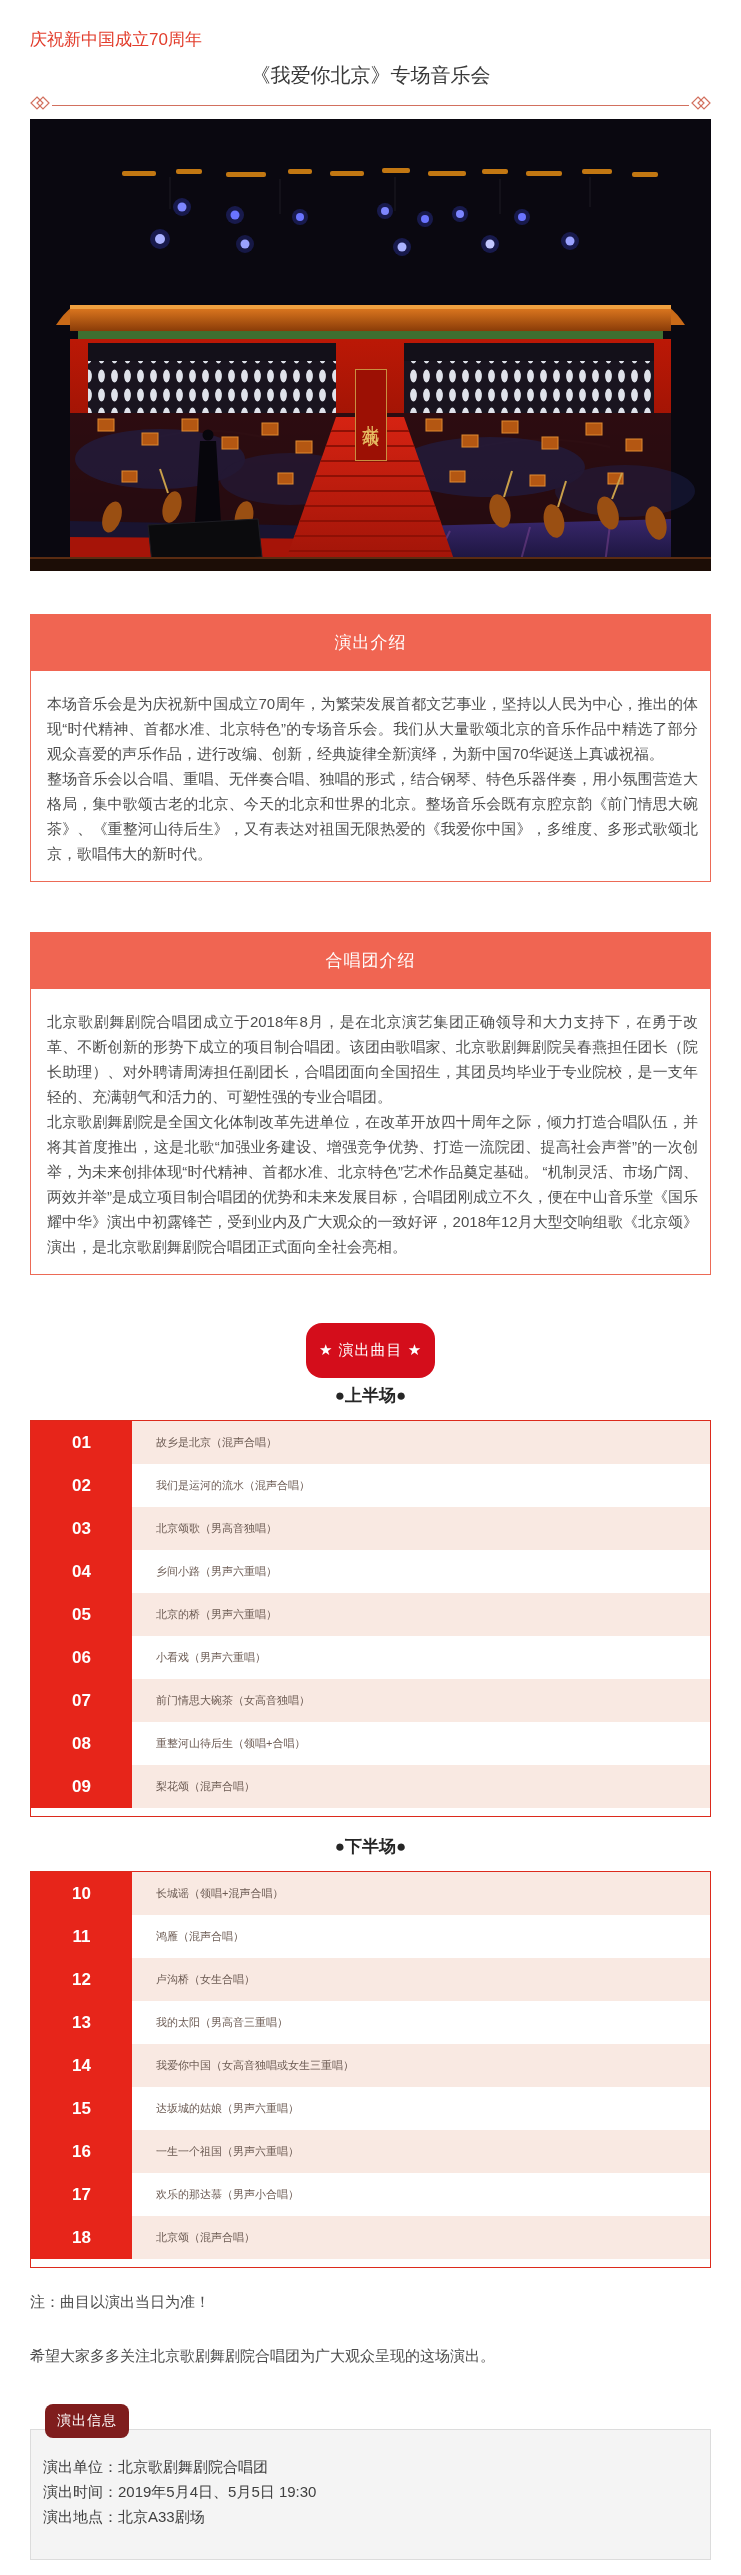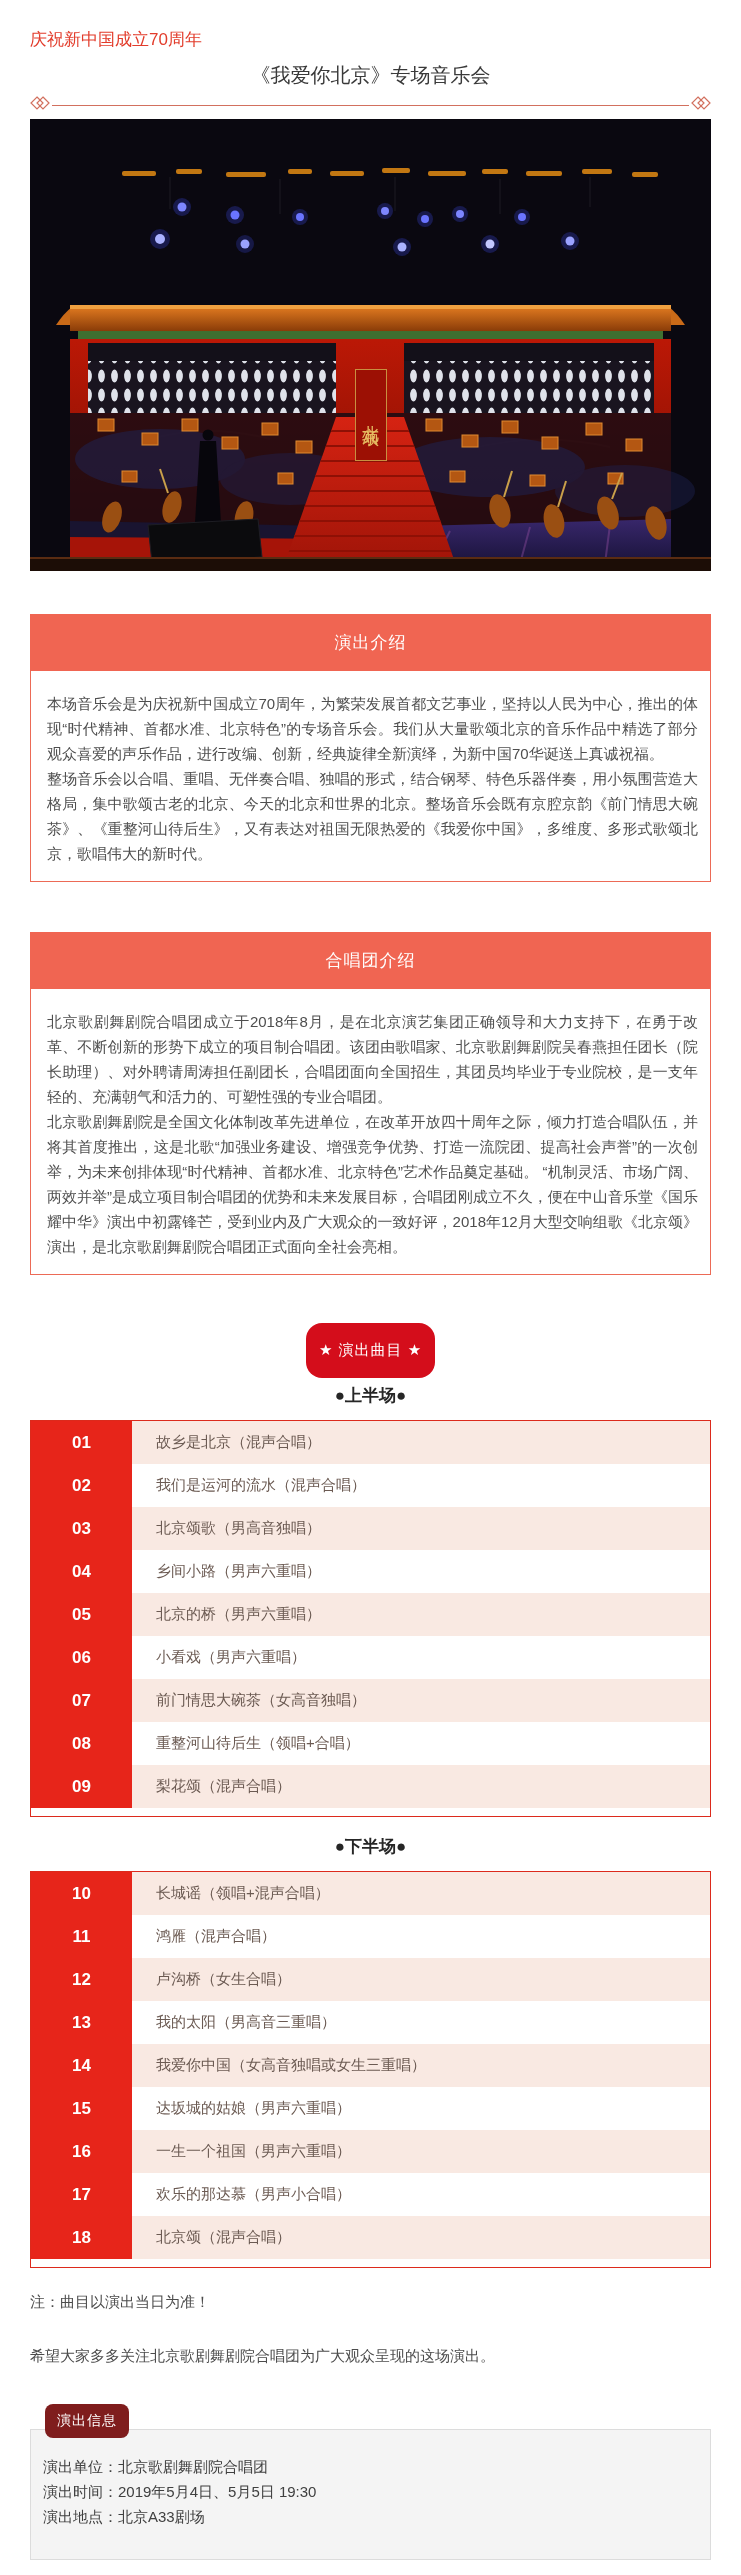--- a/index.html
+++ b/index.html
@@ -29,21 +29,21 @@
 
   
   .badge-wrap{display:flex;justify-content:center;margin-top:48px;}
   .prog-badge{background:#d40d1b;color:#ffffff;font-size:15px;padding:18px 13px;border-radius:16px;letter-spacing:1px;}
   .half-heading{margin-top:6px;text-align:center;font-size:17px;font-weight:bold;color:#262626;line-height:24px;}
   .prog-table{margin-top:12px;border:1px solid #dc2a1c;}
   .prog-table::after{content:"";display:block;height:8px;background:#ffffff;}
   .prog-row{display:flex;height:43px;}
   .prog-no{width:101px;background:#e7251a;color:#ffffff;font-weight:bold;font-size:17px;
     display:flex;align-items:center;justify-content:center;}
-  .prog-title{flex:1;background:#ffffff;color:#6b5a52;font-size:15px;display:flex;align-items:center;padding-left:24px;}
+  .prog-title{flex:1;background:#ffffff;color:#6b5a52;font-size:11px;display:flex;align-items:center;padding-left:24px;}
   .prog-row:nth-of-type(odd) .prog-title{background:#f9e9e2;}
   .half-heading.second{margin-top:18px;}
 
   
   .note-line{margin-top:22px;color:#4c4c4c;font-size:15px;line-height:24px;}
   .hope-line{margin-top:30px;color:#4c4c4c;font-size:15px;line-height:24px;}
 
   
   .info-badge{display:inline-block;margin-left:15px;margin-top:36px;margin-bottom:-16px;position:relative;z-index:2;
     background:#7f1d1d;color:#ffffff;font-size:14px;padding:8px 12px;border-radius:8px;letter-spacing:1px;}

